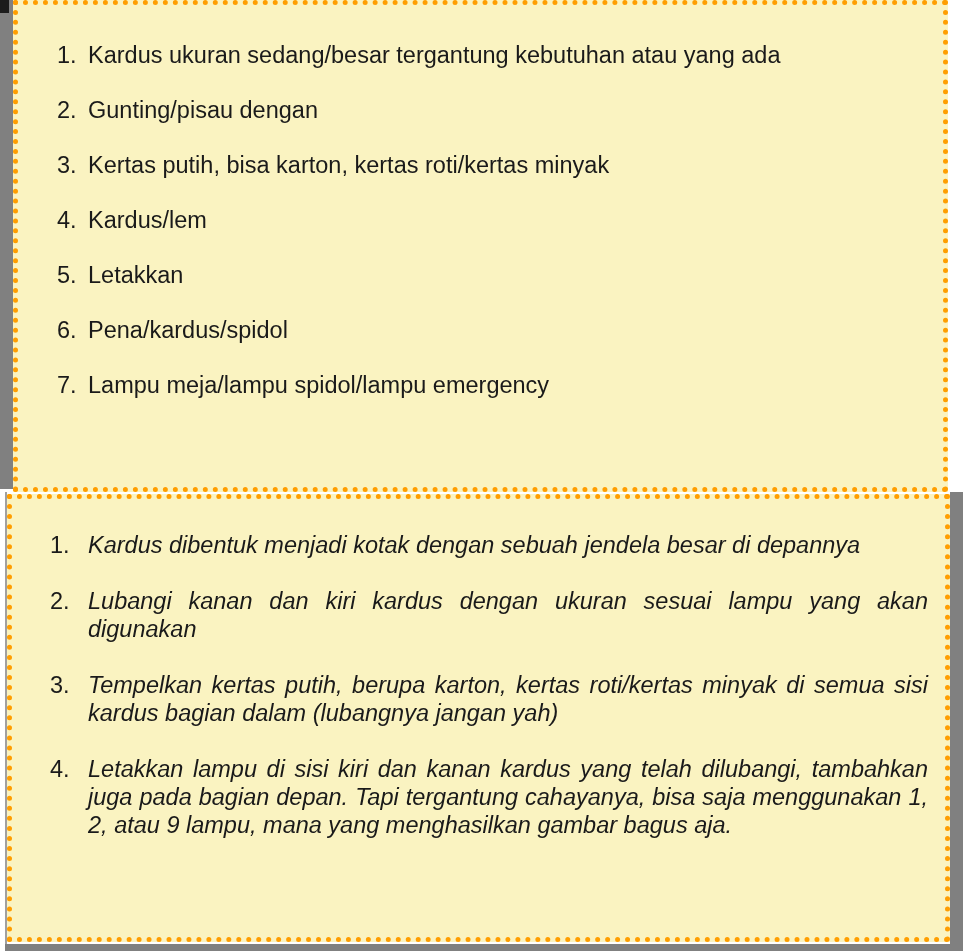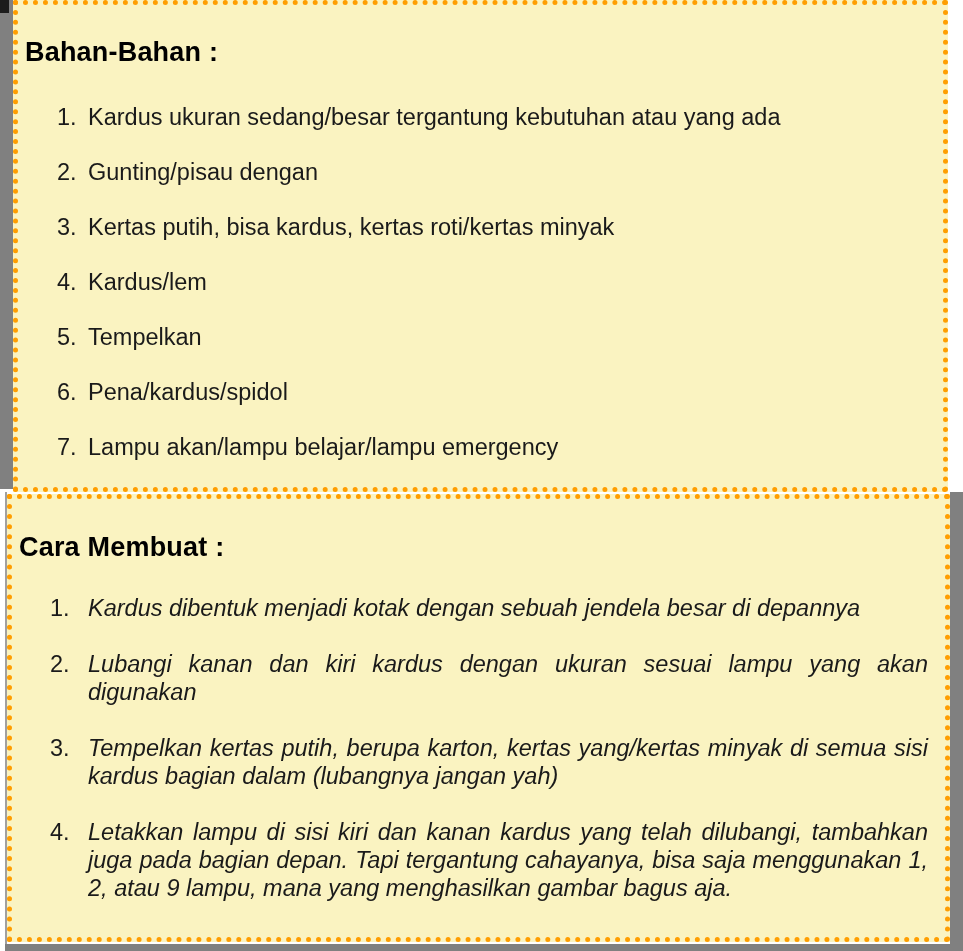--- a/index.html
+++ b/index.html
@@ -64,67 +64,65 @@
 
 <div class="screen">
 
   <div class="gray-left"></div>
   <div class="black-corner"></div>
   <div class="gray-right"></div>
   <div class="gray-bottom"></div>
   <div class="gray-line-left"></div>
 
   <section class="box box1">
-    <h2>Bahan-Bahan :</h2>
     <ol>
       <li>
         <span class="num">1.</span>
         <span class="txt">Kardus ukuran sedang/besar tergantung kebutuhan atau yang ada</span>
       </li>
       <li>
         <span class="num">2.</span>
         <span class="txt">Gunting/pisau dengan</span>
       </li>
       <li>
         <span class="num">3.</span>
-        <span class="txt">Kertas putih, bisa kardus, kertas roti/kertas minyak</span>
+        <span class="txt">Kertas putih, bisa karton, kertas roti/kertas minyak</span>
       </li>
       <li>
         <span class="num">4.</span>
         <span class="txt">Kardus/lem</span>
       </li>
       <li>
         <span class="num">5.</span>
-        <span class="txt">Tempelkan</span>
+        <span class="txt">Letakkan</span>
       </li>
       <li>
         <span class="num">6.</span>
         <span class="txt">Pena/kardus/spidol</span>
       </li>
       <li>
         <span class="num">7.</span>
-        <span class="txt">Lampu akan/lampu belajar/lampu emergency</span>
+        <span class="txt">Lampu meja/lampu spidol/lampu emergency</span>
       </li>
     </ol>
   </section>
 
   <section class="box box2">
-    <h2>Cara Membuat :</h2>
     <ol>
       <li>
         <span class="num">1.</span>
         <span class="txt">Kardus dibentuk menjadi kotak dengan sebuah jendela besar di depannya</span>
       </li>
       <li>
         <span class="num">2.</span>
         <span class="txt">Lubangi kanan dan kiri kardus dengan ukuran sesuai lampu yang akan digunakan</span>
       </li>
       <li>
         <span class="num">3.</span>
-        <span class="txt">Tempelkan kertas putih, berupa karton, kertas yang/kertas minyak di semua sisi kardus bagian dalam (lubangnya jangan yah)</span>
+        <span class="txt">Tempelkan kertas putih, berupa karton, kertas roti/kertas minyak di semua sisi kardus bagian dalam (lubangnya jangan yah)</span>
       </li>
       <li>
         <span class="num">4.</span>
         <span class="txt">Letakkan lampu di sisi kiri dan kanan kardus yang telah dilubangi, tambahkan juga pada bagian depan. Tapi tergantung cahayanya, bisa saja menggunakan 1, 2, atau 9 lampu, mana yang menghasilkan gambar bagus aja.</span>
       </li>
     </ol>
   </section>
 
 </div>
 

